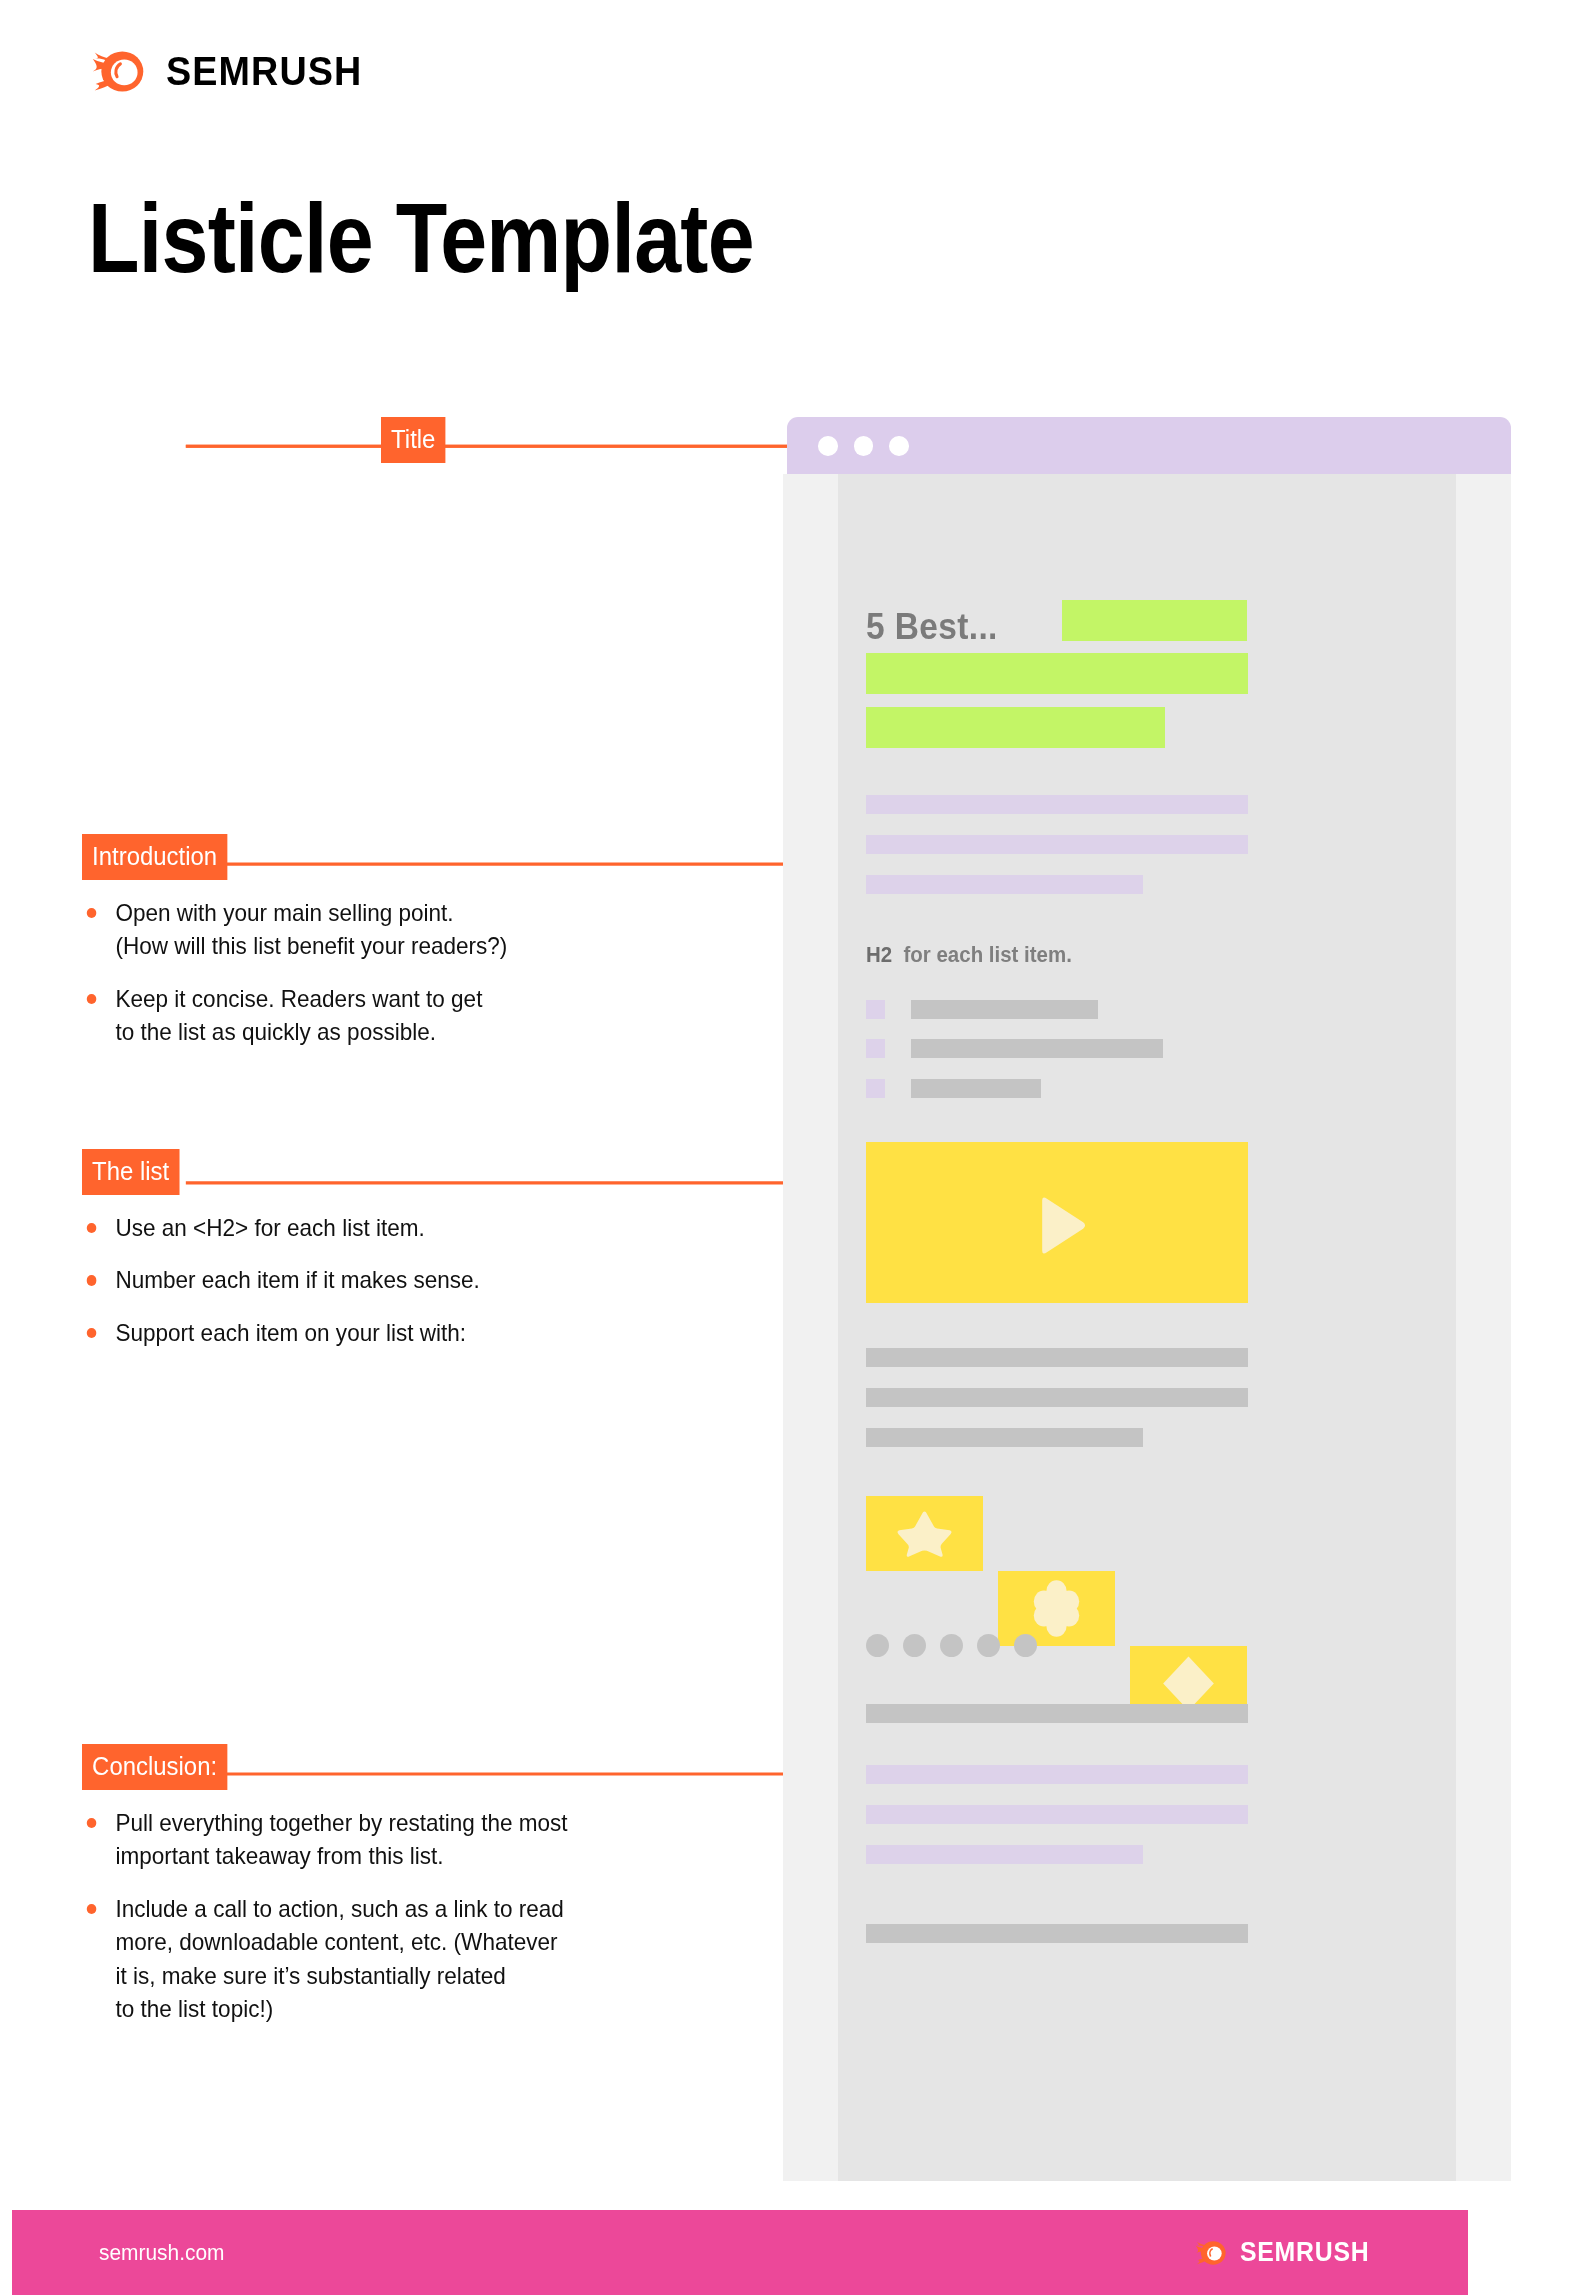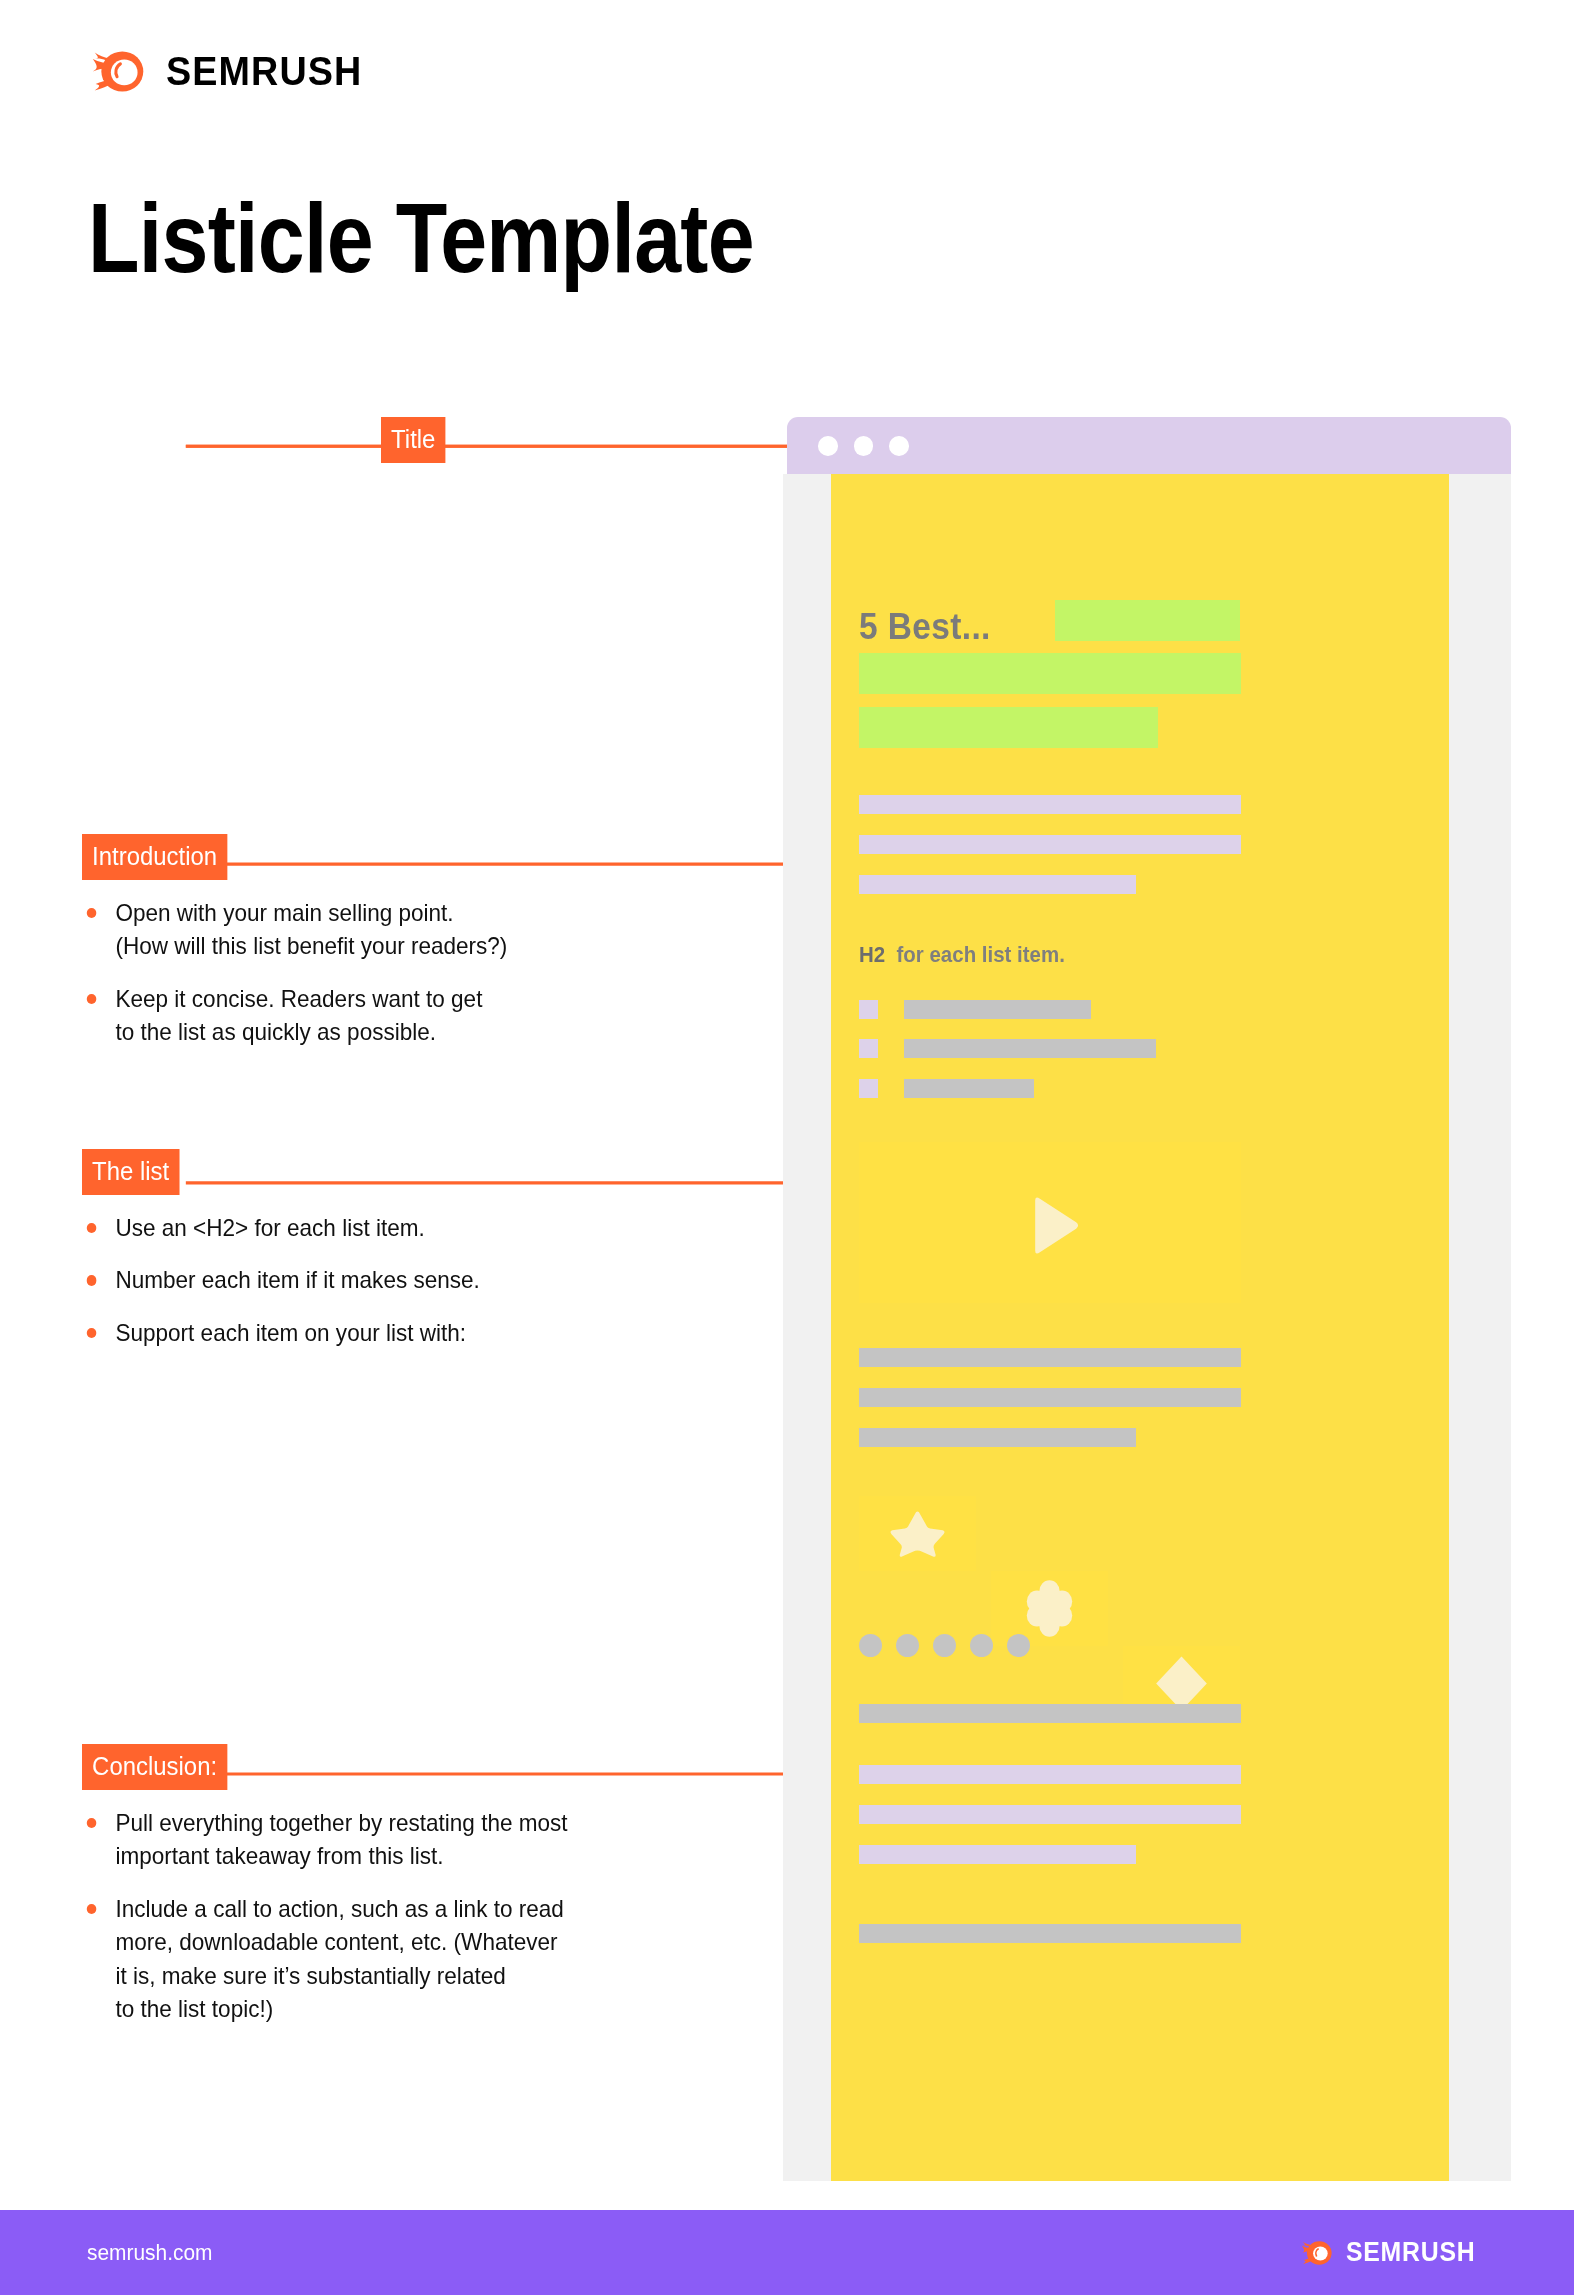--- a/index.html
+++ b/index.html
@@ -152,24 +152,24 @@
   }
   .browser-gutter {
     position: absolute;
     left: 0; top: 57px;
     width: 728px;
     height: 1707px;
     background: #f1f1f1;
   }
   .browser-page {
     position: absolute;
-    left: 48px; top: 57px;
+    left: 55px; top: 57px;
     width: 618px;
     height: 1707px;
-    background: #fde047;
+    background: #e5e5e5;
   }
   .wf { position: absolute; }
 
   .wf-heading {
     font-size: 36px;
     font-weight: 700;
     color: #7b7b7b;
     letter-spacing: 0.4px;
     transform: scaleX(0.93);
     transform-origin: left top;
@@ -192,23 +192,23 @@
   .bar-gray   { background: #c4c4c4; }
   .sq-lilac   { background: #ddd2ea; }
 
   .video-block { background: #ffe144; }
   .shape-card  { background: #ffe144; position: relative; }
   .dot-gray { background: #c4c4c4; border-radius: 50%; }
 
   
   .footer {
     position: absolute;
-    left: 0; top: 2210px;
-    width: 1574px; height: 85px;
-    background: #8b5cf6;
+    left: 12px; top: 2210px;
+    width: 1456px; height: 85px;
+    background: #ec4899;
   }
   .footer-link {
     position: absolute;
     left: 87px; top: 50%;
     transform: translateY(-50%) scaleX(0.95);
     transform-origin: left center;
     color: #ffffff;
     font-size: 22px;
     text-decoration: none;
     white-space: nowrap;

